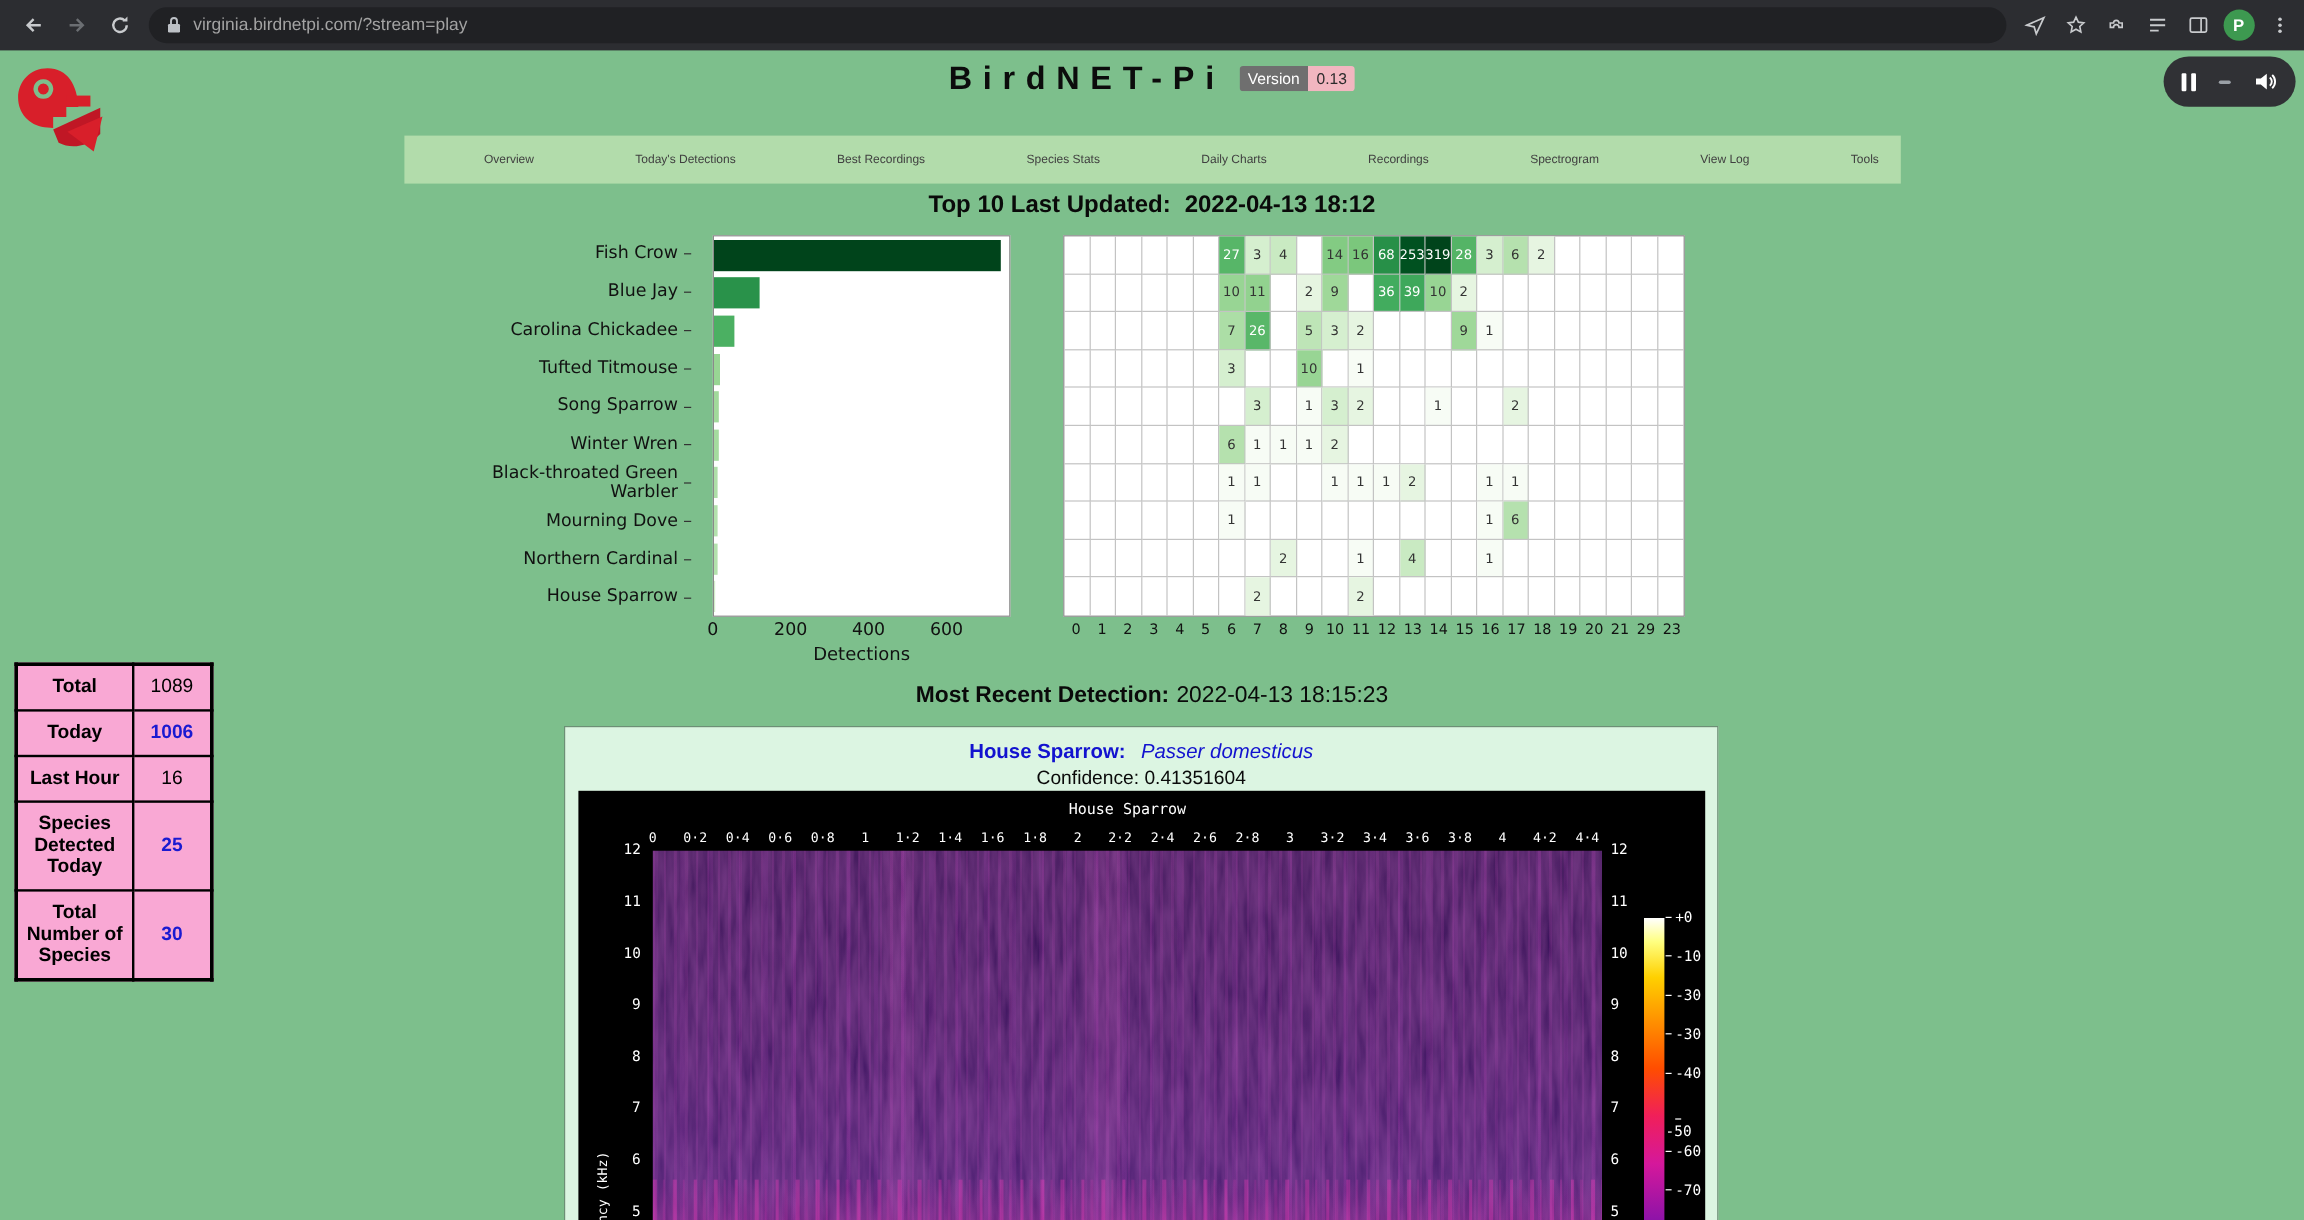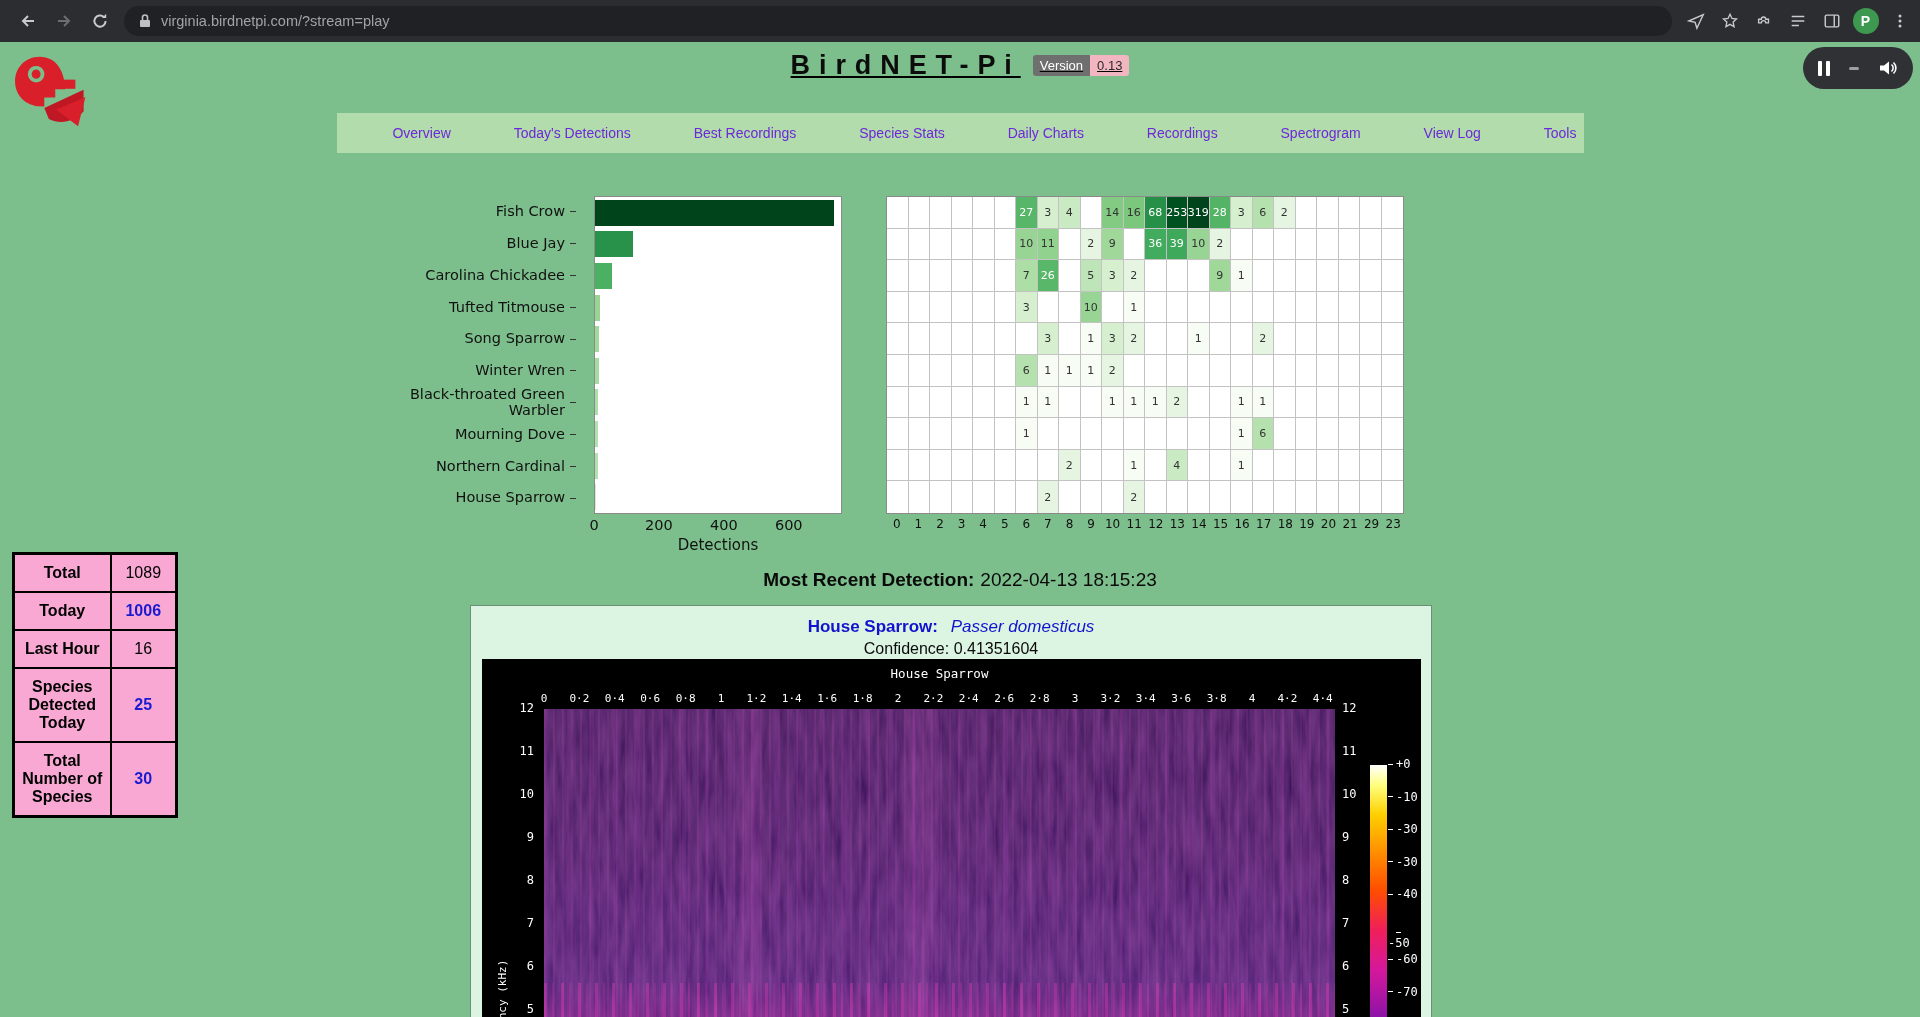--- a/index.html
+++ b/index.html
@@ -11,34 +11,34 @@
   .nav-btn { width:36px; height:36px; border-radius:50%; display:flex; align-items:center; justify-content:center; color:#c8cacd; flex:0 0 auto; }
   .nav-btn.disabled { color:#6b6e72; }
   .omnibox { height:30px; width:1548px; background:#202124; border-radius:15px; display:flex; align-items:center; gap:9px; padding:0 14px; margin-left:6px; color:#a3a3a3; font-size:14.5px; flex:0 0 auto; }
   .right-icons { display:flex; align-items:center; gap:3px; margin-left:8px; }
   .ric { width:31px; height:32px; display:flex; align-items:center; justify-content:center; color:#c8cacd; font-size:16px; }
   .avatar { width:26px; height:26px; border-radius:50%; background:#3d9950; color:#fff; font-size:14px; font-weight:bold; display:flex; align-items:center; justify-content:center; }
 
   
   .page { position:absolute; top:42px; left:0; width:1920px; height:975px; }
   .logo { position:absolute; left:12px; top:13px; width:92px; height:84px; }
-  .title-row { position:absolute; left:0; top:8px; width:100%; display:flex; align-items:center; justify-content:center; gap:12px;text-decoration:underline; }
+  .title-row { position:absolute; left:0; top:8px; width:100%; display:flex; align-items:center; justify-content:center; gap:12px; }
   .page-title { font-size:27px; font-weight:bold; letter-spacing:0.33em; color:#0c0c0c; }
   .version-badge { display:flex; font-size:13px; height:21px; line-height:21px; border-radius:3px; overflow:hidden; }
   .version-badge .vlabel { background:#6f6f6f; color:#fff; padding:0 7px; }
   .version-badge .vvalue { background:#f2b6c0; color:#2b2b2b; padding:0 7px; }
 
   .audio { position:absolute; left:1803px; top:5px; width:110px; height:42px; border-radius:21px; background:#303135; display:flex; align-items:center; justify-content:space-between; padding:0 15px; }
   .pause-icon { display:flex; gap:4px; }
   .pause-icon span { width:4px; height:15px; background:#fff; border-radius:1px; display:block; }
   .scrub-dash { width:10px; height:3px; background:#9aa0a6; border-radius:2px; }
 
   .main-nav { position:absolute; left:337px; top:71px; width:1247px; height:40px; background:#b2dcab; display:flex; align-items:center; }
   #nav-list { display:flex; list-style:none; width:100%; justify-content:space-around; align-items:center; }
-  .nav-item { font-size:14px; color:#6d28d9; padding:0 6px; cursor:pointer; white-space:nowrap;margin-left:48px; }
+  .nav-item { font-size:10px; color:#404040; padding:0 6px; cursor:pointer; white-space:nowrap;margin-left:48px; }
 
   .top10-heading { position:absolute; left:0; top:118px; width:100%; text-align:center; font-size:20px; font-weight:bold; color:#0a0a0a; }
   .top10-heading span { margin:0 3px; }
 
   
   .figure { position:absolute; left:386px; top:154px; width:964px; font-family:"DejaVu Sans",sans-serif; }
   .fig-row { display:grid; grid-template-columns:190px 248px 8px 518px;gap:18px; }
   #species-labels { }
   .species-label { height:31.8px; display:flex; align-items:center; justify-content:flex-end; text-align:right; font-size:14.5px; line-height:15.5px; color:#111; }
   .species-label span { display:block; max-width:160px; }
@@ -203,20 +203,24 @@
         <li class="nav-item">Best Recordings</li>
         <li class="nav-item">Species Stats</li>
         <li class="nav-item">Daily Charts</li>
         <li class="nav-item">Recordings</li>
         <li class="nav-item">Spectrogram</li>
         <li class="nav-item">View Log</li>
         <li class="nav-item">Tools</li>
       </ul>
   </div>
 
+  <div class="top10-heading">
+    <span>Top 10 Last Updated:</span>
+    <span>2022-04-13 18:12</span>
+  </div>
 
   <div class="figure">
     <div class="fig-row">
       <div id="species-labels">
           <div class="species-label">
             <span>Fish Crow</span>
             <div class="tick-dash"></div>
           </div>
           <div class="species-label">
             <span>Blue Jay</span>

